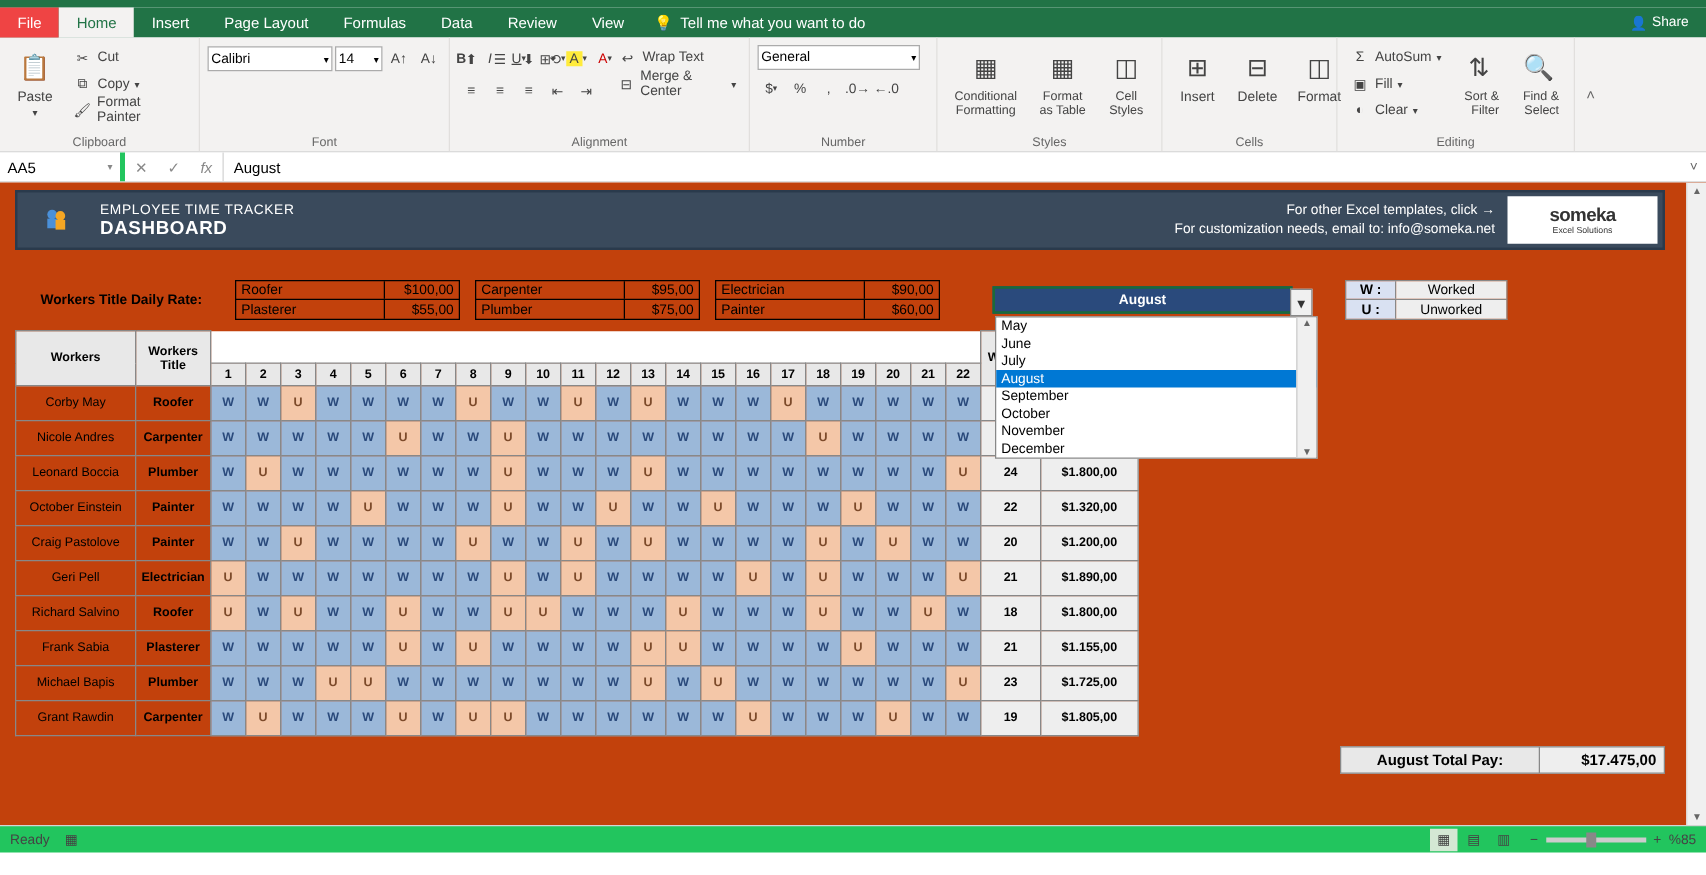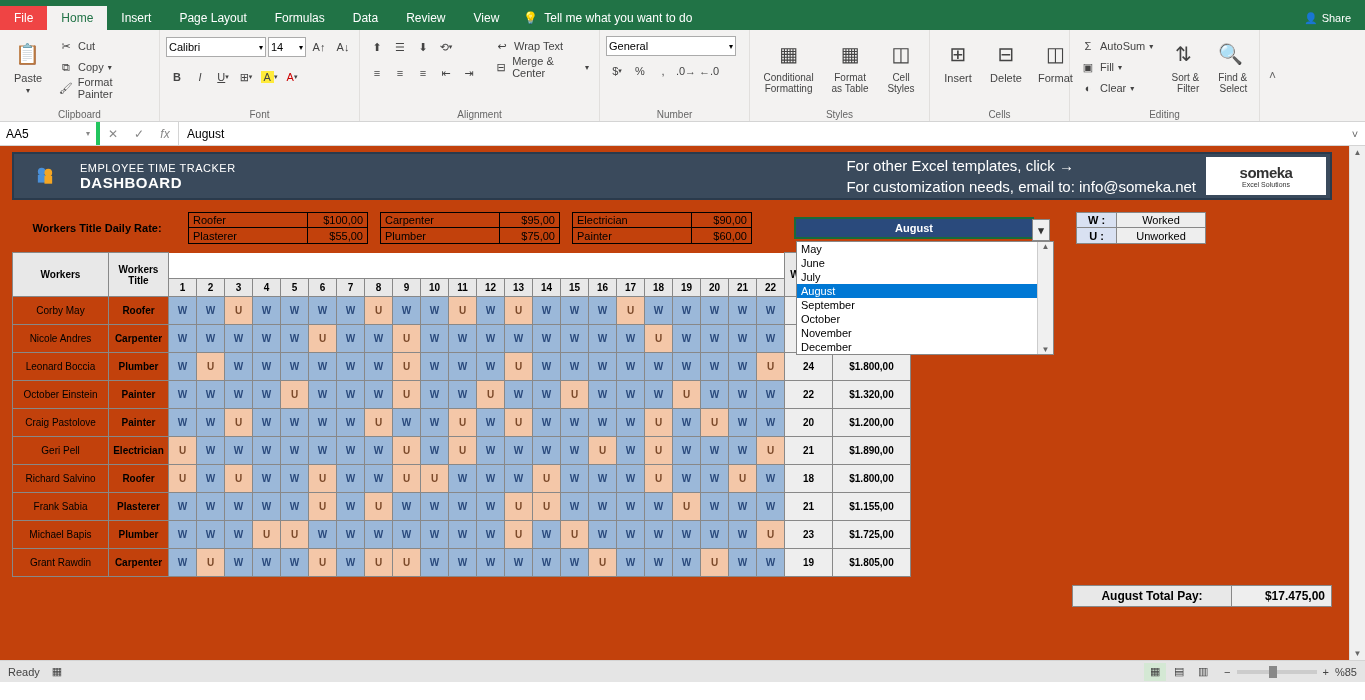--- a/index.html
+++ b/index.html
@@ -33,25 +33,25 @@
 .fb-btn{width:26px;display:flex;align-items:center;justify-content:center;color:#888;font-size:12px}
 .fb-input{flex:1;display:flex;align-items:center;padding:0 8px;font-size:12px}
 .fb-expand{width:20px;display:flex;align-items:center;justify-content:center;color:#666}
 .sheet-area{position:relative;height:514px;overflow:hidden;background:#c2410c}
 .sheet-content{position:absolute;left:12px;top:6px;width:1320px}
 .dash-header{height:48px;background:#3a4a5c;border:2px solid #2a3a4c;display:flex;align-items:center;color:#fff}
 .dash-icon{width:50px;height:44px;margin:0 6px;display:flex;align-items:center;justify-content:center}
 .dash-title-box{flex:0 0 auto;margin-left:4px}
 .dash-title-small{font-size:11px;letter-spacing:0.5px}
 .dash-title-big{font-size:15px;font-weight:bold;letter-spacing:0.5px}
-.dash-links{margin-left:auto;font-size:15px;padding-right:10px;line-height:1.4}
+.dash-links{margin-left:auto;text-align:right;font-size:11px;padding-right:10px;line-height:1.4}
 .someka-logo{width:120px;height:38px;background:#fff;margin-right:4px;display:flex;flex-direction:column;align-items:center;justify-content:center;color:#333}
 .someka-logo .big{font-size:15px;font-weight:bold;letter-spacing:-0.5px}
 .someka-logo .small{font-size:7px}
-.rates-row{display:flex;gap:6px;margin-top:12px;align-items:center}
+.rates-row{display:flex;gap:6px;margin-top:24px;align-items:center}
 .rates-label{width:170px;text-align:center;font-weight:bold;font-size:11px;padding:4px}
 .rate-box{display:flex;flex-direction:column;width:180px}
 .rate-line{display:flex;border:1px solid #000;height:16px}
 .rate-line+.rate-line{border-top:none}
 .rate-name{flex:1;padding:0 4px;font-size:11px;display:flex;align-items:center}
 .rate-val{width:60px;border-left:1px solid #000;text-align:right;padding:0 4px;font-size:11px;display:flex;align-items:center;justify-content:flex-end}
 .month-select{width:240px;height:22px;border:2px solid #1a6b3a;background:#2a4a7c;color:#fff;display:flex;align-items:center;justify-content:center;position:relative;font-weight:bold}
 .month-arrow{position:absolute;right:-18px;top:0;width:18px;height:22px;border:1px solid #888;background:#f0f0f0;display:flex;align-items:center;justify-content:center;color:#333}
 .dropdown-list{position:absolute;top:22px;left:0;width:258px;background:#fff;border:1px solid #888;z-index:100;font-size:11px;color:#000;font-weight:normal}
 .dropdown-list .scroll-ind{position:absolute;right:0;top:0;bottom:0;width:16px;background:#f0f0f0;border-left:1px solid #ccc}
@@ -76,21 +76,21 @@
 .td-w{background:#9bb8d9;font-weight:bold;color:#2a4a7c}
 .td-u{background:#f4c7a8;font-weight:bold;color:#7c4a2a}
 .td-twd{background:#eee;font-weight:bold}
 .td-pay{background:#eee;text-align:right;padding:0 4px;font-weight:bold}
 .total-row{display:flex;justify-content:flex-end;margin-top:8px}
 .total-label{width:160px;height:22px;border:1px solid #888;background:#e8e8e8;display:flex;align-items:center;justify-content:center;font-weight:bold;font-size:12px}
 .total-val{width:100px;height:22px;border:1px solid #888;border-left:none;background:#eee;display:flex;align-items:center;justify-content:flex-end;padding:0 6px;font-weight:bold;font-size:12px}
 .vscroll{position:absolute;right:0;top:0;bottom:0;width:16px;background:#f0f0f0;border-left:1px solid #ddd}
 .vscroll::before{content:"▲";position:absolute;top:2px;left:0;right:0;text-align:center;font-size:8px;color:#666}
 .vscroll::after{content:"▼";position:absolute;bottom:2px;left:0;right:0;text-align:center;font-size:8px;color:#666}
-.statusbar{height:22px;background:#e5e5e5;border-top:1px solid #d4d4d4;display:flex;align-items:center;padding:0 8px;font-size:11px;color:#444}
+.statusbar{height:22px;background:#22c55e;border-top:1px solid #d4d4d4;display:flex;align-items:center;padding:0 8px;font-size:11px;color:#444}
 .statusbar .views{margin-left:auto;display:flex;gap:2px;align-items:center}
 .view-btn{width:22px;height:18px;display:flex;align-items:center;justify-content:center;border:1px solid transparent}
 .view-btn.active{background:#d4e8d4}
 .zoom{display:flex;align-items:center;gap:6px;margin-left:10px}
 .zoom-slider{width:80px;height:4px;background:#ccc;position:relative}
 .zoom-slider::after{content:"";position:absolute;left:40%;top:-4px;width:8px;height:12px;background:#888}
 .worker-svg{width:22px;height:30px}
 </style>
 </head>
 <body>
@@ -137,21 +137,21 @@
         <div class="small-btn">
             <span class="small-icon">🖌</span>
             <span>Format Painter</span>
           </div>
       </div>
     </div>
     <div class="ribbon-group-label">Clipboard</div>
   </div>
 
   <div class="ribbon-group" style="width:200px">
-    <div class="rg-content" style="flex-direction:column;gap:4px">
+    <div class="rg-content" style="flex-direction:row;gap:4px">
       <div class="font-row">
         <div class="font-select">
             <span>Calibri</span>
             <span style="font-size:8px">▾</span>
           </div>
         <div class="size-select">
             <span>14</span>
             <span style="font-size:8px">▾</span>
           </div>
         <div class="rb-icon-btn">A↑</div>

